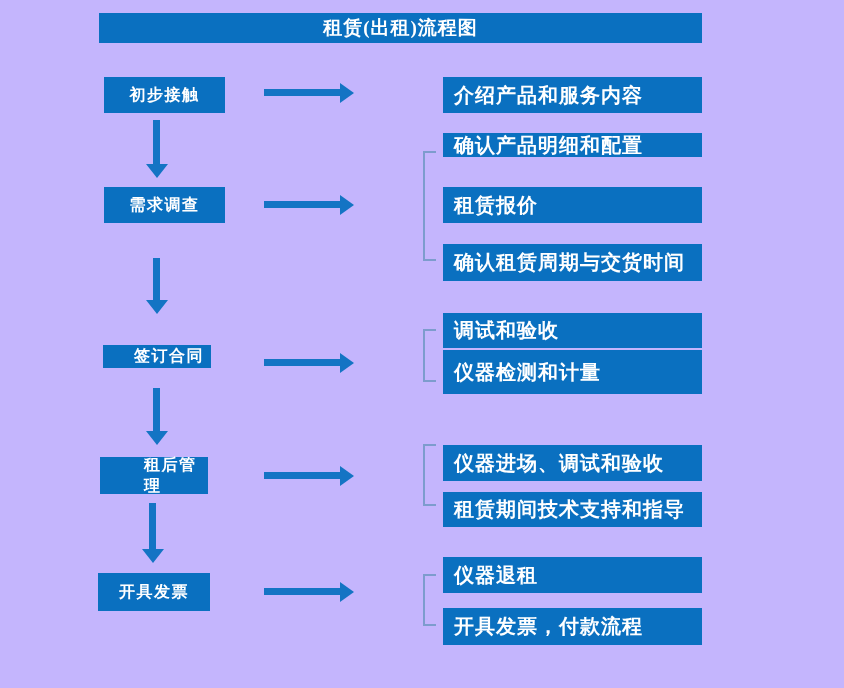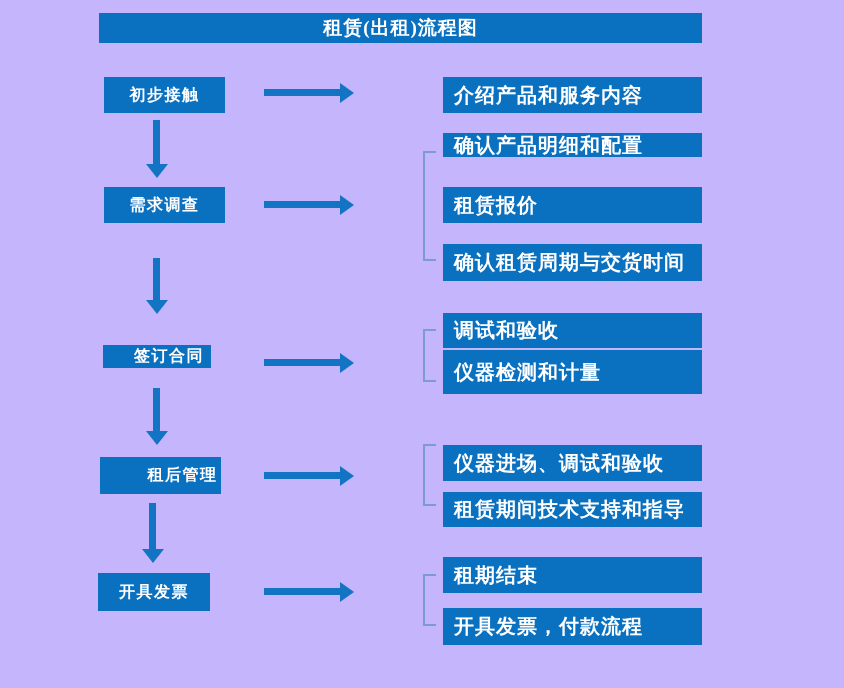--- a/index.html
+++ b/index.html
@@ -106,32 +106,32 @@
 </head>
 <body>
 
 <div class="canvas">
 
   <div class="title-bar">租赁(出租)流程图</div>
 
   <div class="lbox" style="left:104px; top:77px;  width:121px; height:36px;">初步接触</div>
   <div class="lbox" style="left:104px; top:187px; width:121px; height:36px;">需求调查</div>
   <div class="lbox" style="left:103px; top:345px; width:108px; height:23px;padding-left:24px;">签订合同</div>
-  <div class="lbox" style="left:100px; top:457px; width:121px; height:37px;padding-left:44px;">租后管理</div>
+  <div class="lbox" style="left:100px; top:457px; width:108px; height:37px;padding-left:44px;">租后管理</div>
   <div class="lbox" style="left:98px;  top:573px; width:112px; height:38px;">开具发票</div>
 
   <div class="rbox" style="top:77px;  height:36px;">介绍产品和服务内容</div>
   <div class="rbox" style="top:133px; height:24px;">确认产品明细和配置</div>
   <div class="rbox" style="top:187px; height:36px;">租赁报价</div>
   <div class="rbox" style="top:244px; height:37px;">确认租赁周期与交货时间</div>
   <div class="rbox" style="top:313px; height:35px;">调试和验收</div>
   <div class="rbox" style="top:350px; height:44px;">仪器检测和计量</div>
   <div class="rbox" style="top:423px; height:36px;margin-top:22px;">仪器进场、调试和验收</div>
   <div class="rbox" style="top:492px; height:35px;">租赁期间技术支持和指导</div>
-  <div class="rbox" style="top:557px; height:36px;">租期结束</div>
+  <div class="rbox" style="top:557px; height:36px;">仪器退租</div>
   <div class="rbox" style="top:608px; height:37px;">开具发票，付款流程</div>
 
   <div class="harrow" style="top:83px;">
     <div class="shaft"></div>
     <div class="head"></div>
   </div>
   <div class="harrow" style="top:195px;">
     <div class="shaft"></div>
     <div class="head"></div>
   </div>

